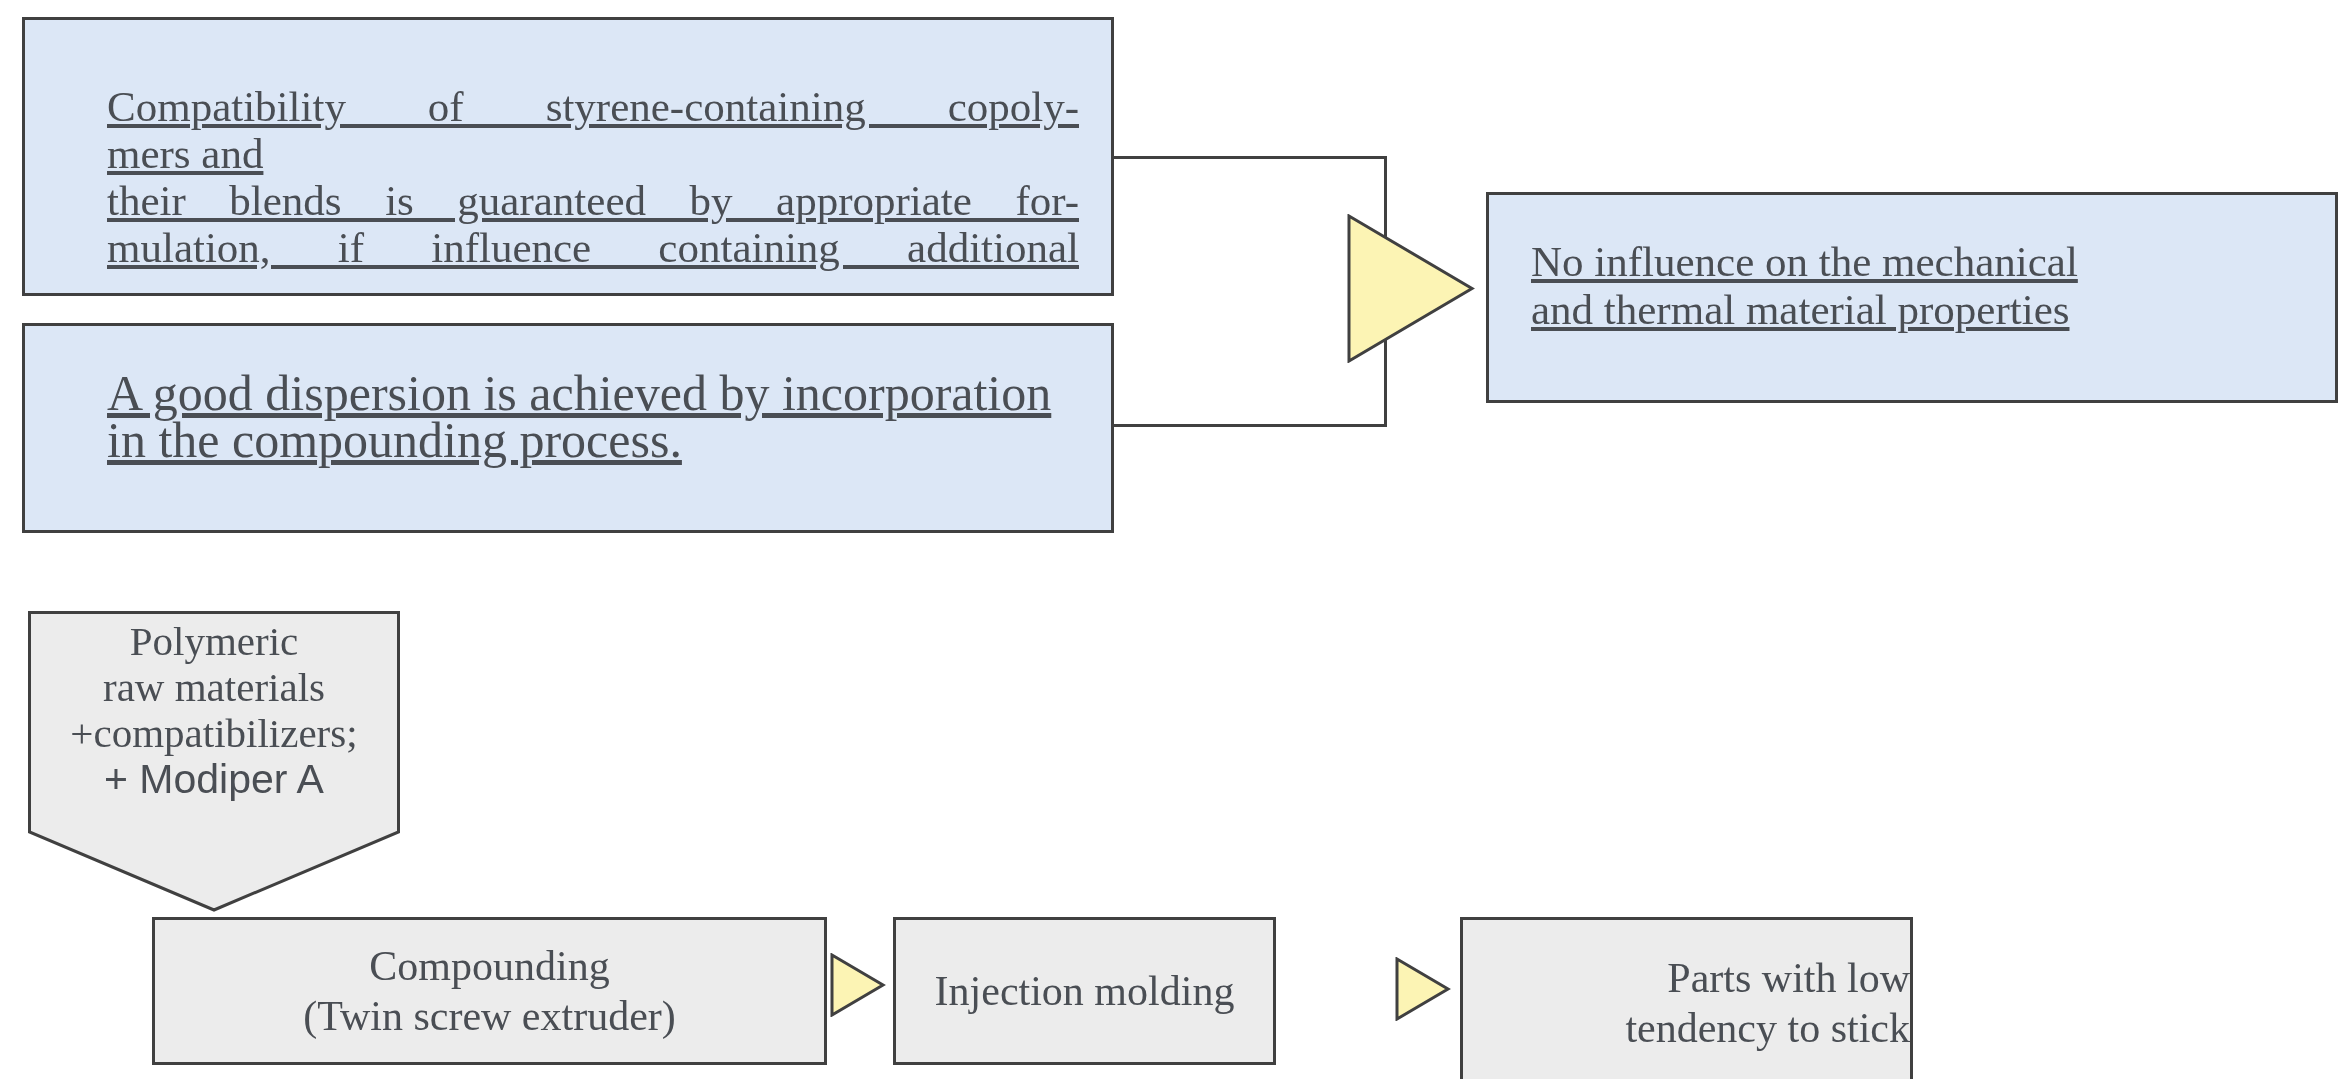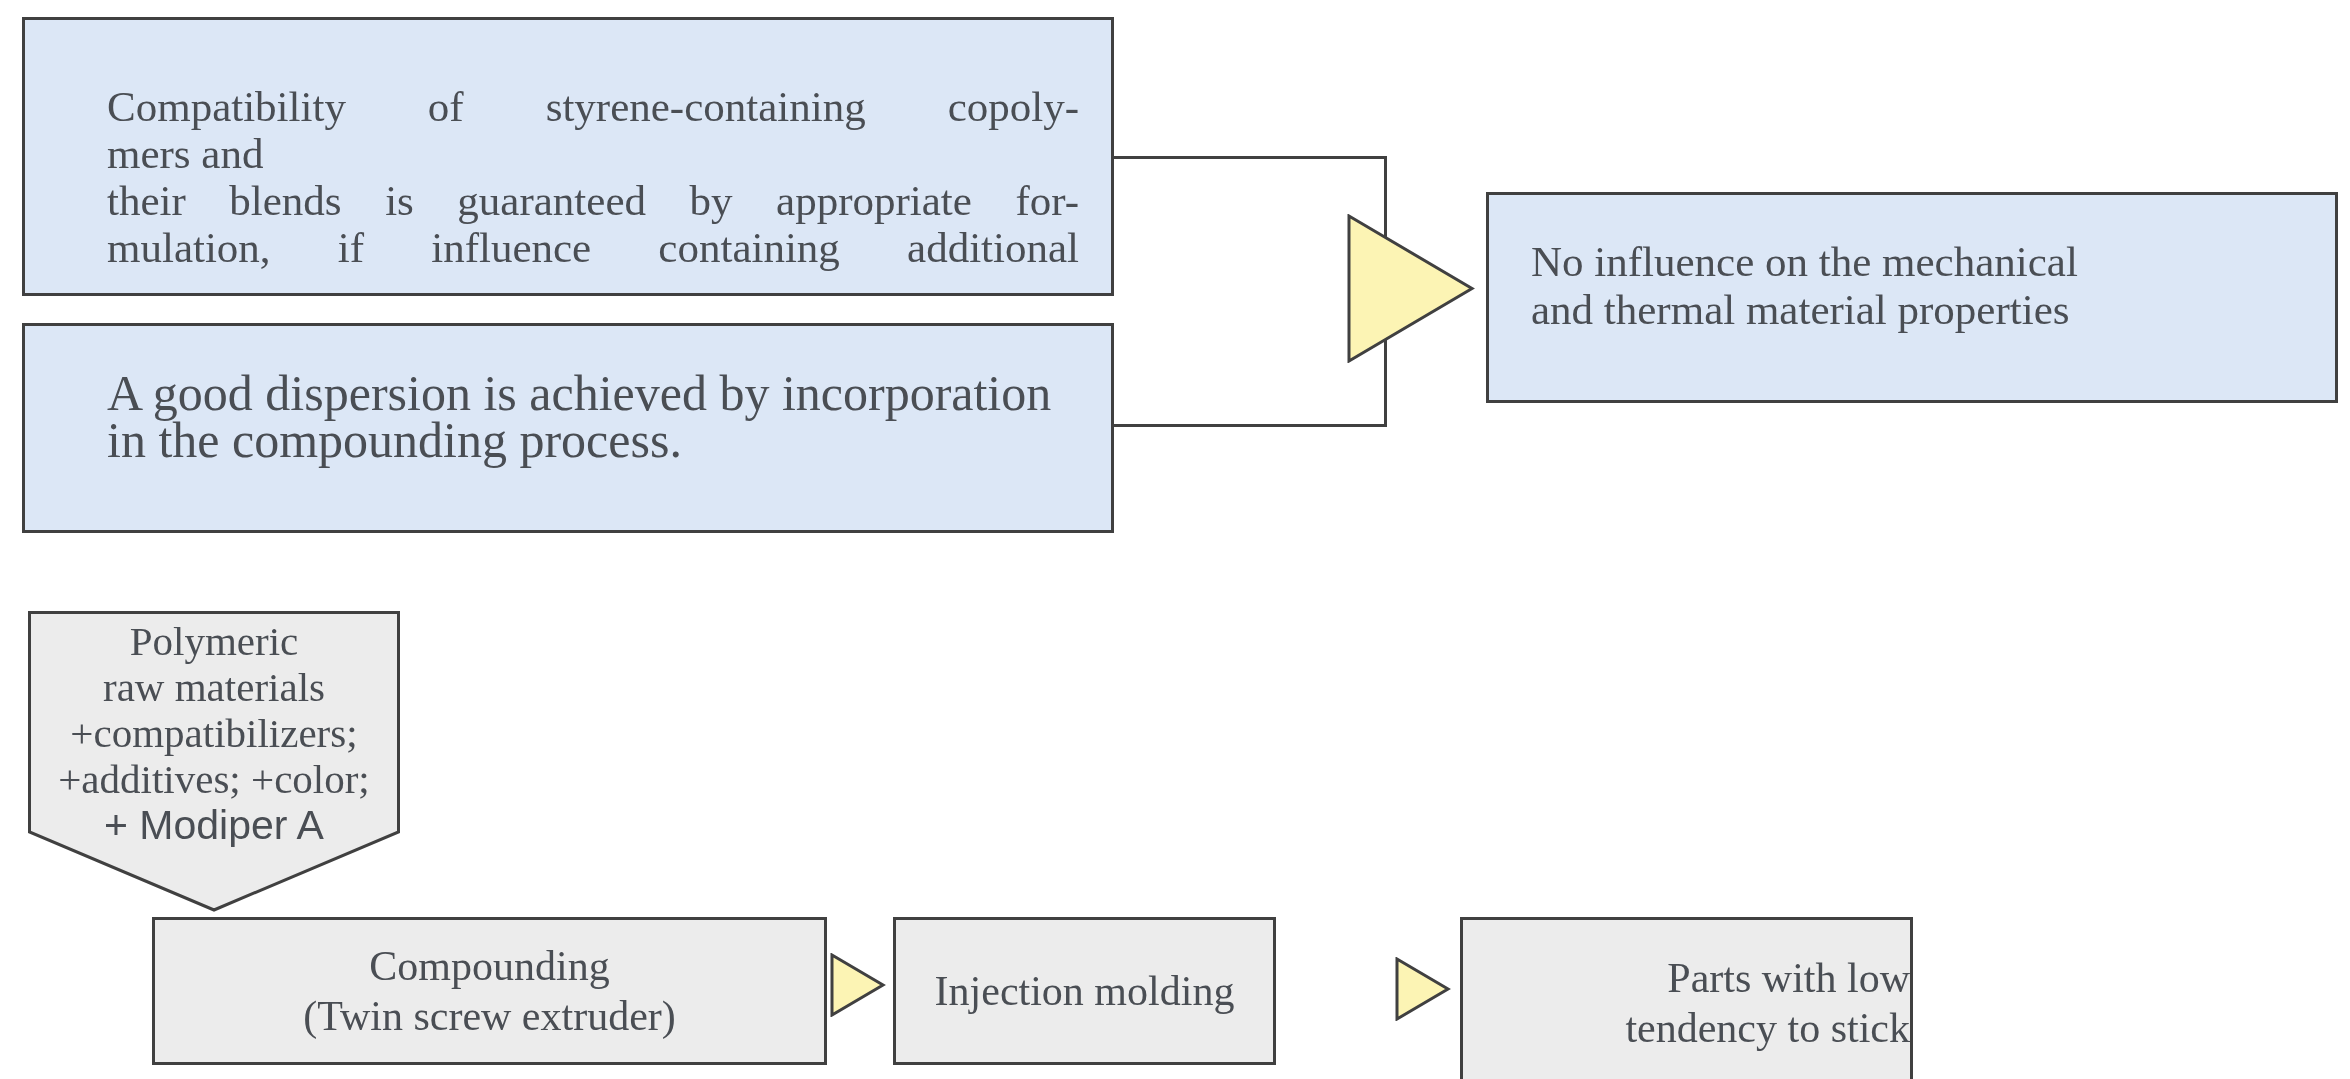--- a/index.html
+++ b/index.html
@@ -20,21 +20,21 @@
     overflow:hidden;
   }
   .box{
     position:absolute;
     border:3px solid var(--line);
     box-sizing:border-box;
     display:flex;
     flex-direction:column;
     justify-content:center;
   }
-  .blue{background:var(--blue-fill);}
+  .blue{background:var(--blue-fill);text-decoration:underline;}
   .gray{background:var(--gray-fill);}
 
   .boxA{
     left:22px; top:17px; width:1092px; height:279px;
     padding:40px 32px 0 82px;
     font-size:43px; line-height:47px;
   }
   .boxB{
     left:22px; top:323px; width:1092px; height:210px;
     padding:0 32px 22px 82px;
@@ -112,21 +112,20 @@
   </div>
 
   <div class="pent">
     <svg width="372" height="301" viewBox="0 0 372 301">
       <polygon points="1.5,1.5 370.5,1.5 370.5,221 186,299 1.5,221"></polygon>
     </svg>
     <div class="lines">
       <div>Polymeric</div>
       <div>raw materials</div>
       <div>+compatibilizers;</div>
-      <div>+additives; +color;</div>
       <div class="sans">+ Modiper A</div>
     </div>
   </div>
 
   <div class="box gray step step-compounding">
     <div>Compounding</div>
     <div>(Twin screw extruder)</div>
   </div>
 
   <svg class="arrow small-arrow-1" width="56" height="64" viewBox="0 0 56 64">

